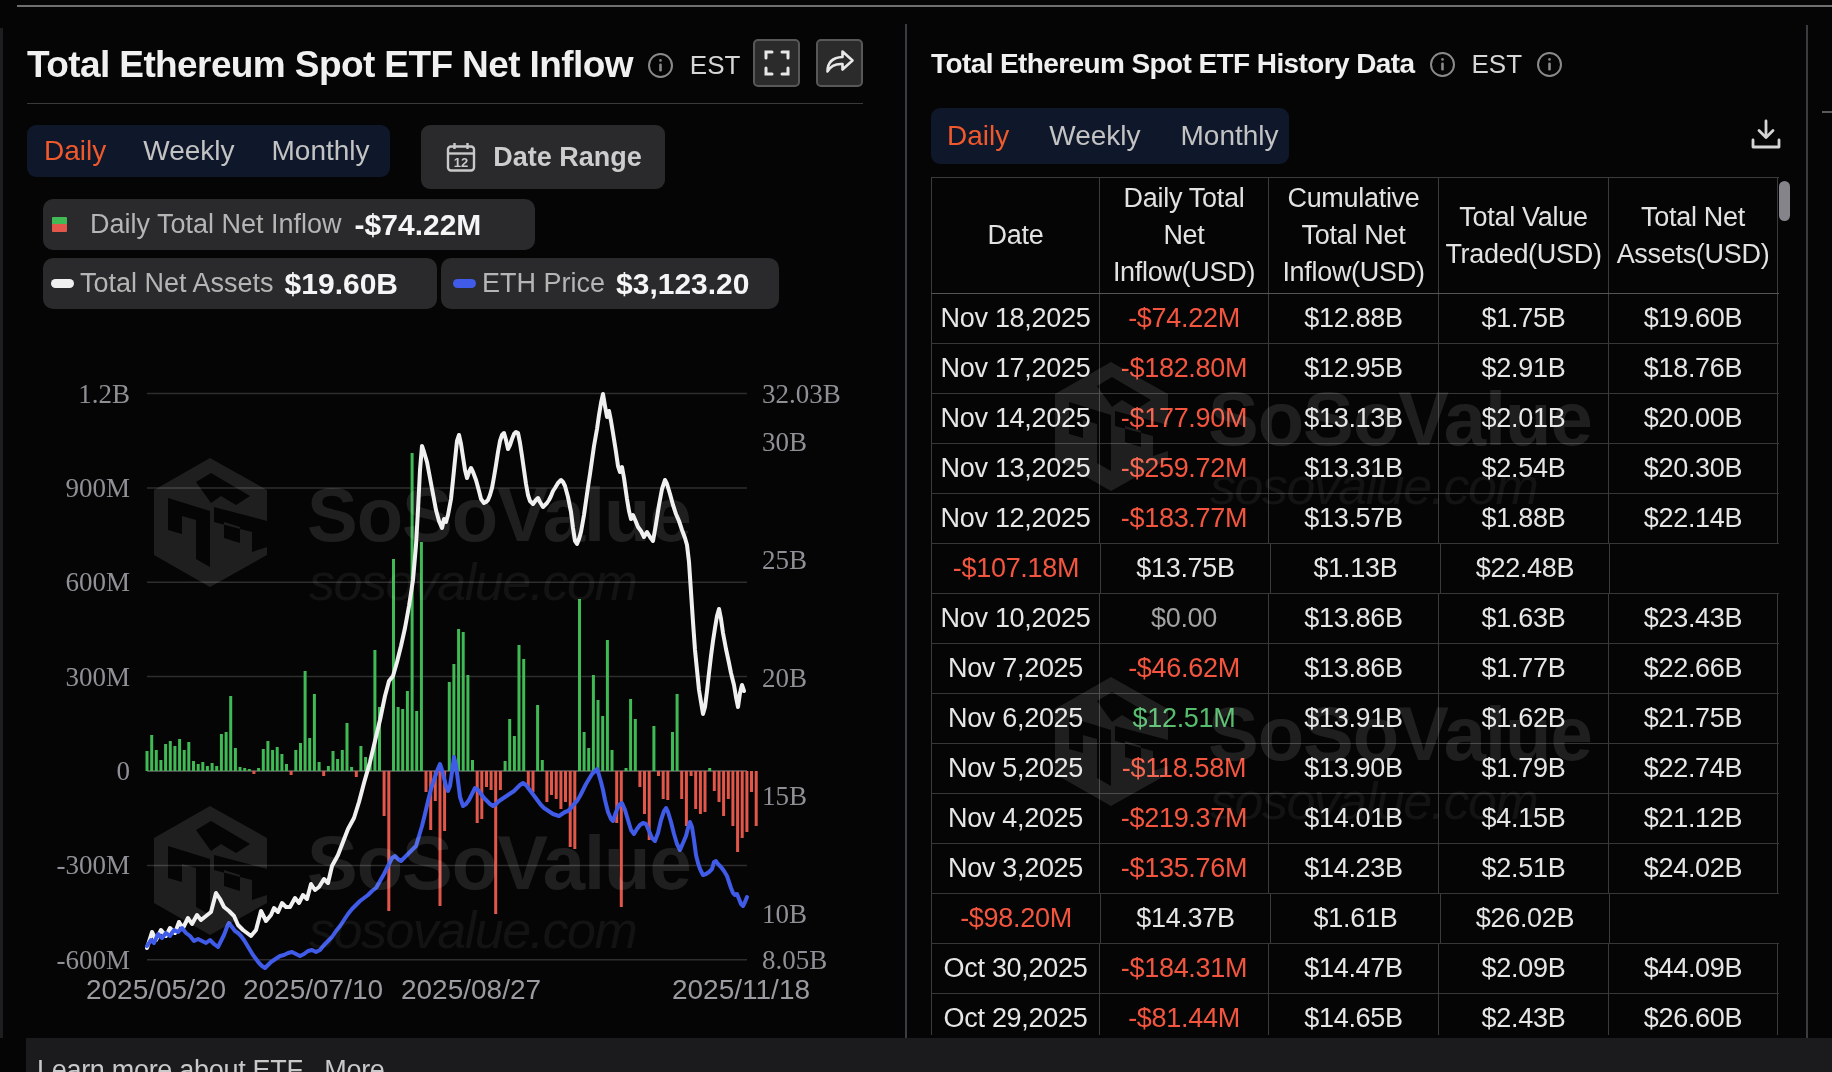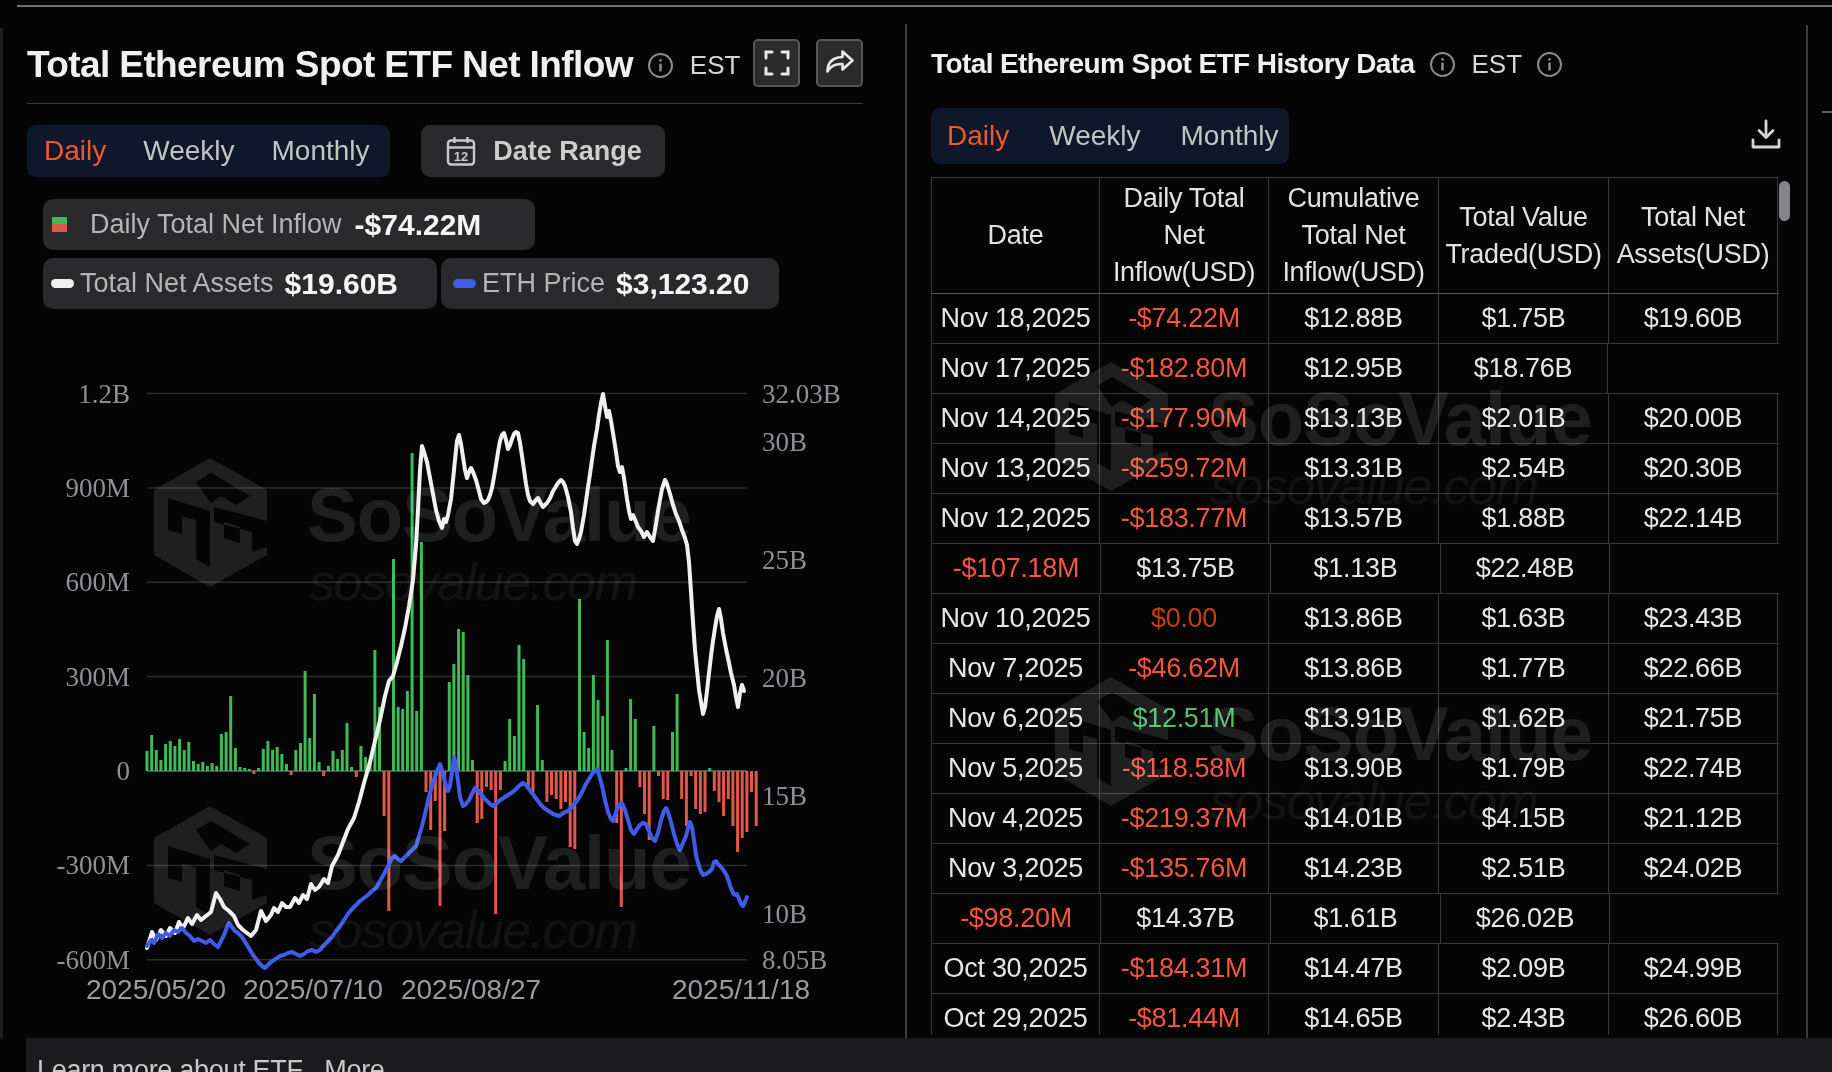--- a/index.html
+++ b/index.html
@@ -17,21 +17,21 @@
 .est { font-size:26px; color:#d6d6d6; margin-left:2px; }
 .hdivider { left:27px; top:103px; width:836px; height:1px; background:#3a3a3a; }
 
 .btn { position:absolute; width:47px; height:48px; top:39px; background:#2b2b2b;
   border:2px solid #585858; border-radius:5px; display:flex; align-items:center; justify-content:center; }
 
 .tabs { position:absolute; background:#0f172a; border-radius:9px; display:flex; align-items:center; }
 .tabs span { font-size:28px; color:#c3c3c3; }
 .tabs .on { color:#f0592b; }
 
-.daterange { left:421px; top:125px; width:244px; height:52px; background:#2a2a2c; border-radius:9px;
+.daterange { left:421px; top:125px; width:244px; height:64px; background:#2a2a2c; border-radius:9px;
   display:flex; align-items:center; justify-content:center; gap:15px; }
 .daterange span { font-size:27px; font-weight:bold; color:#cdcdcd; }
 
 .chip { position:absolute; background:#2a2a2c; border-radius:10px; height:51px;
   display:flex; align-items:center;margin-left:16px; }
 .chip .lab { font-size:27px; color:#b5b5b5; }
 .chip .val { font-size:30px; font-weight:bold; color:#f5f5f5; }
 
 .rtitle { left:931px; top:48px; display:flex; align-items:center; gap:14px; }
 .rtitle h1 { font-size:28px; font-weight:bold; color:#f0f0f0; letter-spacing:-0.6px; }
@@ -39,21 +39,21 @@
 .dl { left:1750px; top:118px; }
 
 .tbl { left:931px; top:177px; width:848px; height:858px; overflow:hidden; font-size:27px; letter-spacing:-0.3px; color:#e6e6e6; }
 .thead { display:flex; height:117px; border-top:1.5px solid #3b3b3b; border-left:1.5px solid #3b3b3b; }
 .th { border-right:1.5px solid #3b3b3b; display:flex; align-items:center; justify-content:center;
   text-align:center; line-height:37px; color:#e2e2e2; }
 .tr { display:flex; height:50px; border-bottom:1.5px solid #37373a; border-left:1.5px solid #3b3b3b; }
 .thead { border-bottom:1.5px solid #555; }
 .td { border-right:1.5px solid #3b3b3b; display:flex; align-items:center; justify-content:center; }
 .c0 { width:168px; } .c1 { width:169px; } .c2 { width:170px; } .c3 { width:170px; } .c4 { width:169px; }
-.neg { color:#f4553f; } .pos { color:#56bd6d; } .wht { color:#c2410c; }
+.neg { color:#f4553f; } .pos { color:#56bd6d; } .wht { color:#a3a3a3; }
 
 .sthumb { left:1779px; top:181px; width:11px; height:40px; border-radius:6px; background:#84848a; }
 
 .footer { left:0; top:1038px; width:1832px; height:51px; background:#1b1b1d; overflow:hidden;margin-left:26px; }
 .footer .inner { position:absolute; left:11px; top:17px; font-size:27px; letter-spacing:-0.3px; color:#c9c9c9; white-space:nowrap; }
 </style></head>
 <body>
 
 <svg style="position:absolute;left:0;top:0;width:916px;height:1072px" viewBox="0 0 916 1072">
     <line x1="147" y1="393.6" x2="747" y2="393.6" stroke="#2e2e2e" stroke-width="1.5"></line>
@@ -333,20 +333,21 @@
       <div class="td c0">Nov 18,2025</div>
       <div class="td c1 neg">-$74.22M</div>
       <div class="td c2">$12.88B</div>
       <div class="td c3">$1.75B</div>
       <div class="td c4">$19.60B</div>
     </div>
 <div class="tr">
       <div class="td c0">Nov 17,2025</div>
       <div class="td c1 neg">-$182.80M</div>
       <div class="td c2">$12.95B</div>
+      <div class="td c3">$2.91B</div>
       <div class="td c4">$18.76B</div>
     </div>
 <div class="tr">
       <div class="td c0">Nov 14,2025</div>
       <div class="td c1 neg">-$177.90M</div>
       <div class="td c2">$13.13B</div>
       <div class="td c3">$2.01B</div>
       <div class="td c4">$20.00B</div>
     </div>
 <div class="tr">
@@ -415,21 +416,21 @@
       <div class="td c1 neg">-$98.20M</div>
       <div class="td c2">$14.37B</div>
       <div class="td c3">$1.61B</div>
       <div class="td c4">$26.02B</div>
     </div>
 <div class="tr">
       <div class="td c0">Oct 30,2025</div>
       <div class="td c1 neg">-$184.31M</div>
       <div class="td c2">$14.47B</div>
       <div class="td c3">$2.09B</div>
-      <div class="td c4">$24.99B</div>
+      <div class="td c4">$44.09B</div>
     </div>
 <div class="tr">
       <div class="td c0">Oct 29,2025</div>
       <div class="td c1 neg">-$81.44M</div>
       <div class="td c2">$14.65B</div>
       <div class="td c3">$2.43B</div>
       <div class="td c4">$26.60B</div>
     </div>
 </div>
 <div class="abs sthumb"></div>

